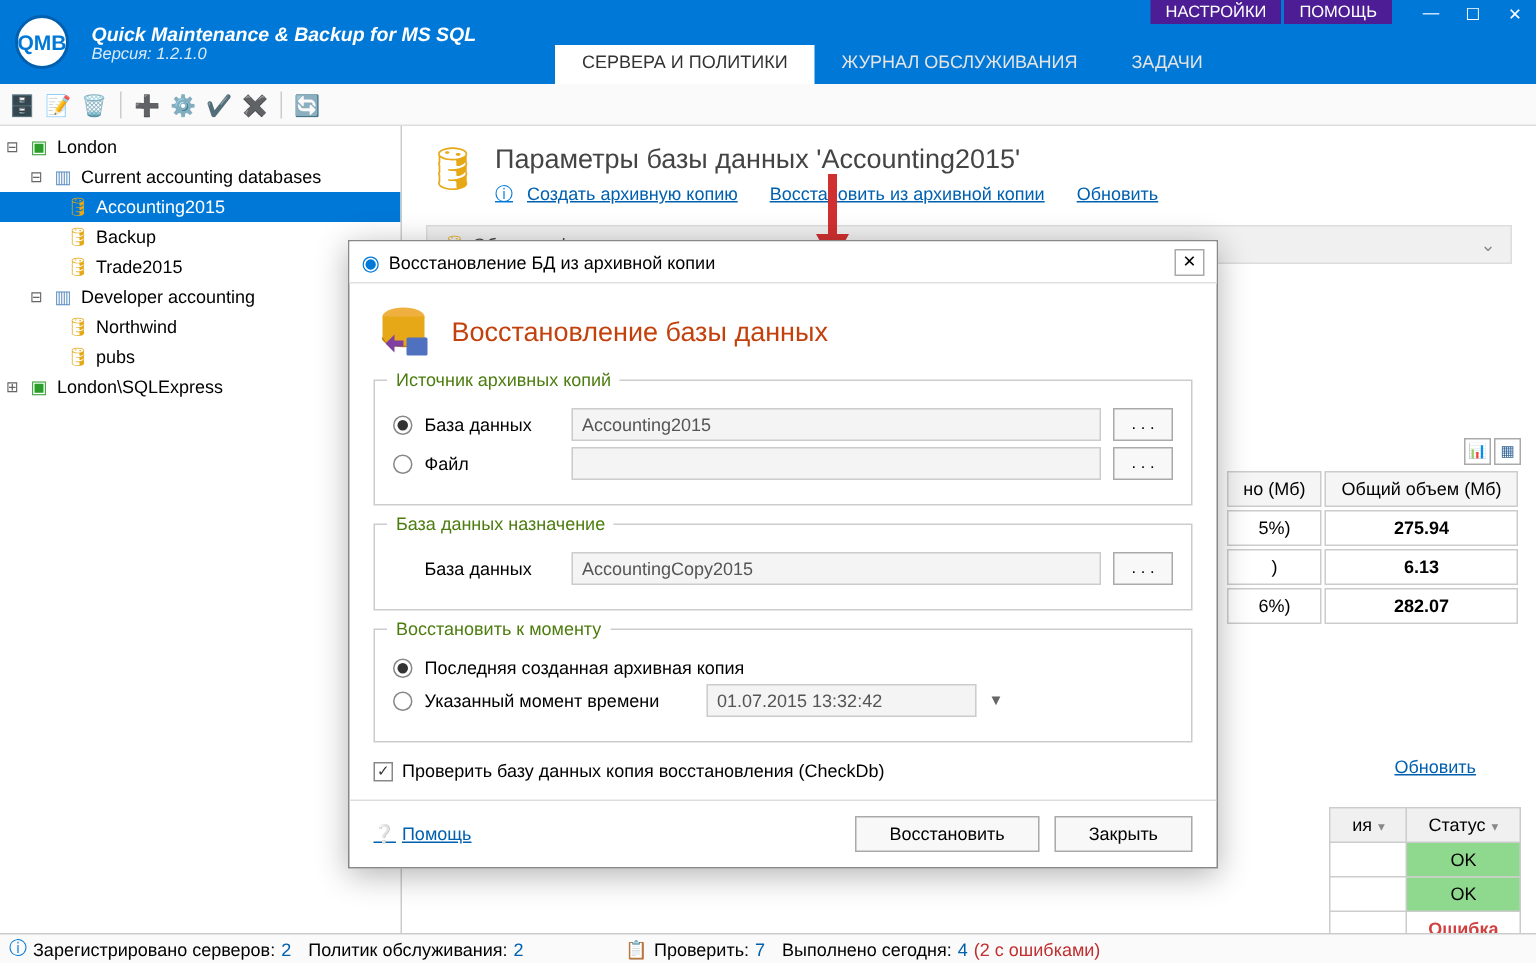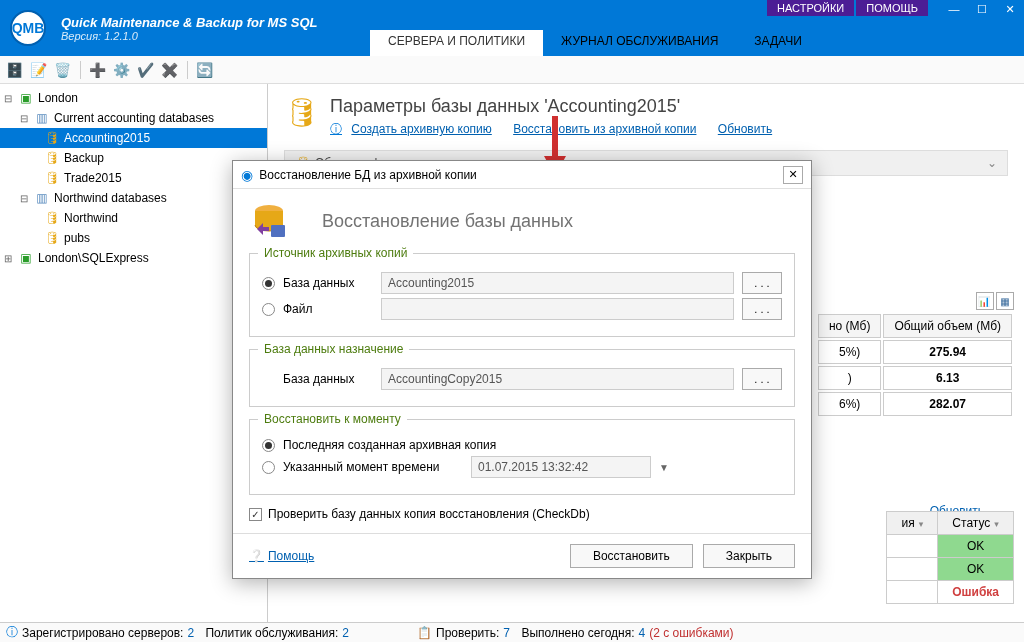--- a/index.html
+++ b/index.html
@@ -10,21 +10,21 @@
 .logo { width: 36px; height: 36px; background: #fff; border-radius: 50%; color: #0078d7; font-weight: bold; font-size: 14px; display: flex; align-items: center; justify-content: center; margin-right: 15px; border: 2px solid #0060b0; }
 .title-text { font-size: 13px; font-weight: 600; font-style: italic; }
 .version { font-size: 11px; opacity: 0.85; font-style: italic; }
 .topright { position: absolute; right: 0; top: 0; display: flex; align-items: flex-start; }
 .topright-link { font-size: 11px; padding: 2px 10px; cursor: pointer; background: #4c1d95; margin-right: 2px; }
 .win-controls { display: flex; margin-left: 10px; }
 .win-btn { width: 28px; height: 18px; display: flex; align-items: center; justify-content: center; font-size: 11px; cursor: pointer; }
 
 
 .main-tabs { position: absolute; top: 30px; left: 370px; display: flex; height: 26px; }
-.main-tab { padding: 4px 18px; font-size: 12px; color: #000000; cursor: pointer; }
+.main-tab { padding: 4px 18px; font-size: 12px; color: #e5e5e5; cursor: pointer; }
 .main-tab.active { background: #fff; color: #333; }
 
 
 .toolbar { height: 28px; background: #fafafa; border-bottom: 1px solid #ddd; display: flex; align-items: center; padding: 0 6px; gap: 6px; }
 .tb-icon { width: 18px; height: 18px; cursor: pointer; display: inline-flex; align-items: center; justify-content: center; font-size: 14px; }
 .tb-sep { width: 1px; height: 18px; background: #ccc; margin: 0 2px; }
 
 
 .content { display: flex; height: calc(642px - 56px - 28px - 20px); }
 .sidebar { width: 268px; background: #fff; border-right: 1px solid #ccc; overflow: auto; font-size: 12px; padding: 4px 0; }
@@ -53,21 +53,21 @@
 .right-table { position: absolute; right: 10px; top: 210px; font-size: 12px; }
 .right-table th, .right-table td { border: 1px solid #ccc; padding: 4px 10px; text-align: center; background: #fff; margin-top: 41px; }
 .right-table th { background: #f5f5f5; font-weight: normal; }
 .right-table .bold { font-weight: bold; }
 
 .right-icons { position: absolute; right: 10px; top: 208px; display: flex; gap: 2px; }
 .small-icon { width: 18px; height: 18px; border: 1px solid #aaa; background: #fff; font-size: 10px; display: flex; align-items: center; justify-content: center; color: #369; cursor: pointer; }
 
 .refresh-lnk { position: absolute; right: 40px; top: 420px; font-size: 12px; color: #0060b0; text-decoration: underline; cursor: pointer; }
 
-.status-table { position: absolute; right: 10px; top: 427px; font-size: 12px; border-collapse: collapse; }
+.status-table { position: absolute; right: 10px; top: 454px; font-size: 12px; border-collapse: collapse; }
 .status-table th, .status-table td { border: 1px solid #ccc; padding: 4px 14px; text-align: center; }
 .status-table th { background: #f0f0f0; font-weight: normal; }
 .st-ok { background: #8fd98f; }
 .st-err { background: #fff; color: #d04040; font-weight: bold; }
 .funnel { font-size: 9px; color: #888; margin-left: 4px; }
 
 
 .statusbar { height: 20px; background: #fafafa; border-top: 1px solid #ccc; font-size: 12px; display: flex; align-items: center; padding: 0 6px; gap: 4px; position: absolute; bottom: 0; left: 0; right: 0; }
 .statusbar .info-ico { color: #0078d7; }
 .statusbar .blue { color: #0060b0; }
@@ -76,21 +76,21 @@
 
 .red-arrow { position: absolute; top: 116px; left: 540px; width: 30px; height: 60px; z-index: 5; }
 
 
 .modal { position: absolute; top: 160px; left: 232px; width: 580px; background: #fff; border: 1px solid #888; box-shadow: 0 4px 20px rgba(0,0,0,0.3); z-index: 10; }
 .modal-title { height: 28px; background: #fff; border-bottom: 1px solid #e0e0e0; display: flex; align-items: center; padding: 0 8px; font-size: 12px; }
 .modal-title-ico { color: #0078d7; margin-right: 6px; font-size: 14px; }
 .modal-close { margin-left: auto; width: 20px; height: 18px; border: 1px solid #aaa; display: flex; align-items: center; justify-content: center; cursor: pointer; font-size: 11px; }
 .modal-head { padding: 12px 16px; display: flex; align-items: center; }
 .modal-head-ico { width: 40px; height: 40px; margin-right: 12px; position: relative; }
-.modal-head-title { font-size: 18px; color: #737373; margin-left: 21px; }
+.modal-head-title { font-size: 18px; color: #c2410c; }
 .modal-body { padding: 0 16px 12px 16px; }
 .fieldset { border: 1px solid #ccc; margin-bottom: 12px; padding: 10px 12px 12px 12px; position: relative; font-size: 12px; }
 .fieldset-legend { background: #fff; padding: 0 6px; position: relative; top: -18px; left: -4px; display: inline-block; color: #4d7c0f; }
 .fieldset-content { margin-top: -10px; }
 .row { display: flex; align-items: center; margin: 4px 0; gap: 8px; }
 .radio { width: 13px; height: 13px; border: 1px solid #888; border-radius: 50%; display: inline-flex; align-items: center; justify-content: center; }
 .radio.checked::after { content: ''; width: 7px; height: 7px; background: #333; border-radius: 50%; }
 .field-label { min-width: 90px; }
 .field-input { flex: 1; height: 22px; background: #f4f4f4; border: 1px solid #ccc; padding: 0 6px; font-size: 12px; color: #555; }
 .browse-btn { width: 40px; height: 22px; border: 1px solid #aaa; background: #f8f8f8; cursor: pointer; font-size: 11px; text-align: center; }
@@ -161,21 +161,21 @@
         <span class="tree-icon ico-db">🛢</span>
         <span>Backup</span>
       </div>
     <div class="tree-node tree-indent-2">
         <span class="tree-icon ico-db">🛢</span>
         <span>Trade2015</span>
       </div>
     <div class="tree-node tree-indent-1">
         <span class="tree-exp">⊟</span>
         <span class="tree-icon ico-fld">▥</span>
-        <span>Northwind databases</span>
+        <span>Developer accounting</span>
       </div>
     <div class="tree-node tree-indent-2">
         <span class="tree-icon ico-db">🛢</span>
         <span>Northwind</span>
       </div>
     <div class="tree-node tree-indent-2">
         <span class="tree-icon ico-db">🛢</span>
         <span>pubs</span>
       </div>
     <div class="tree-node tree-indent-0">

